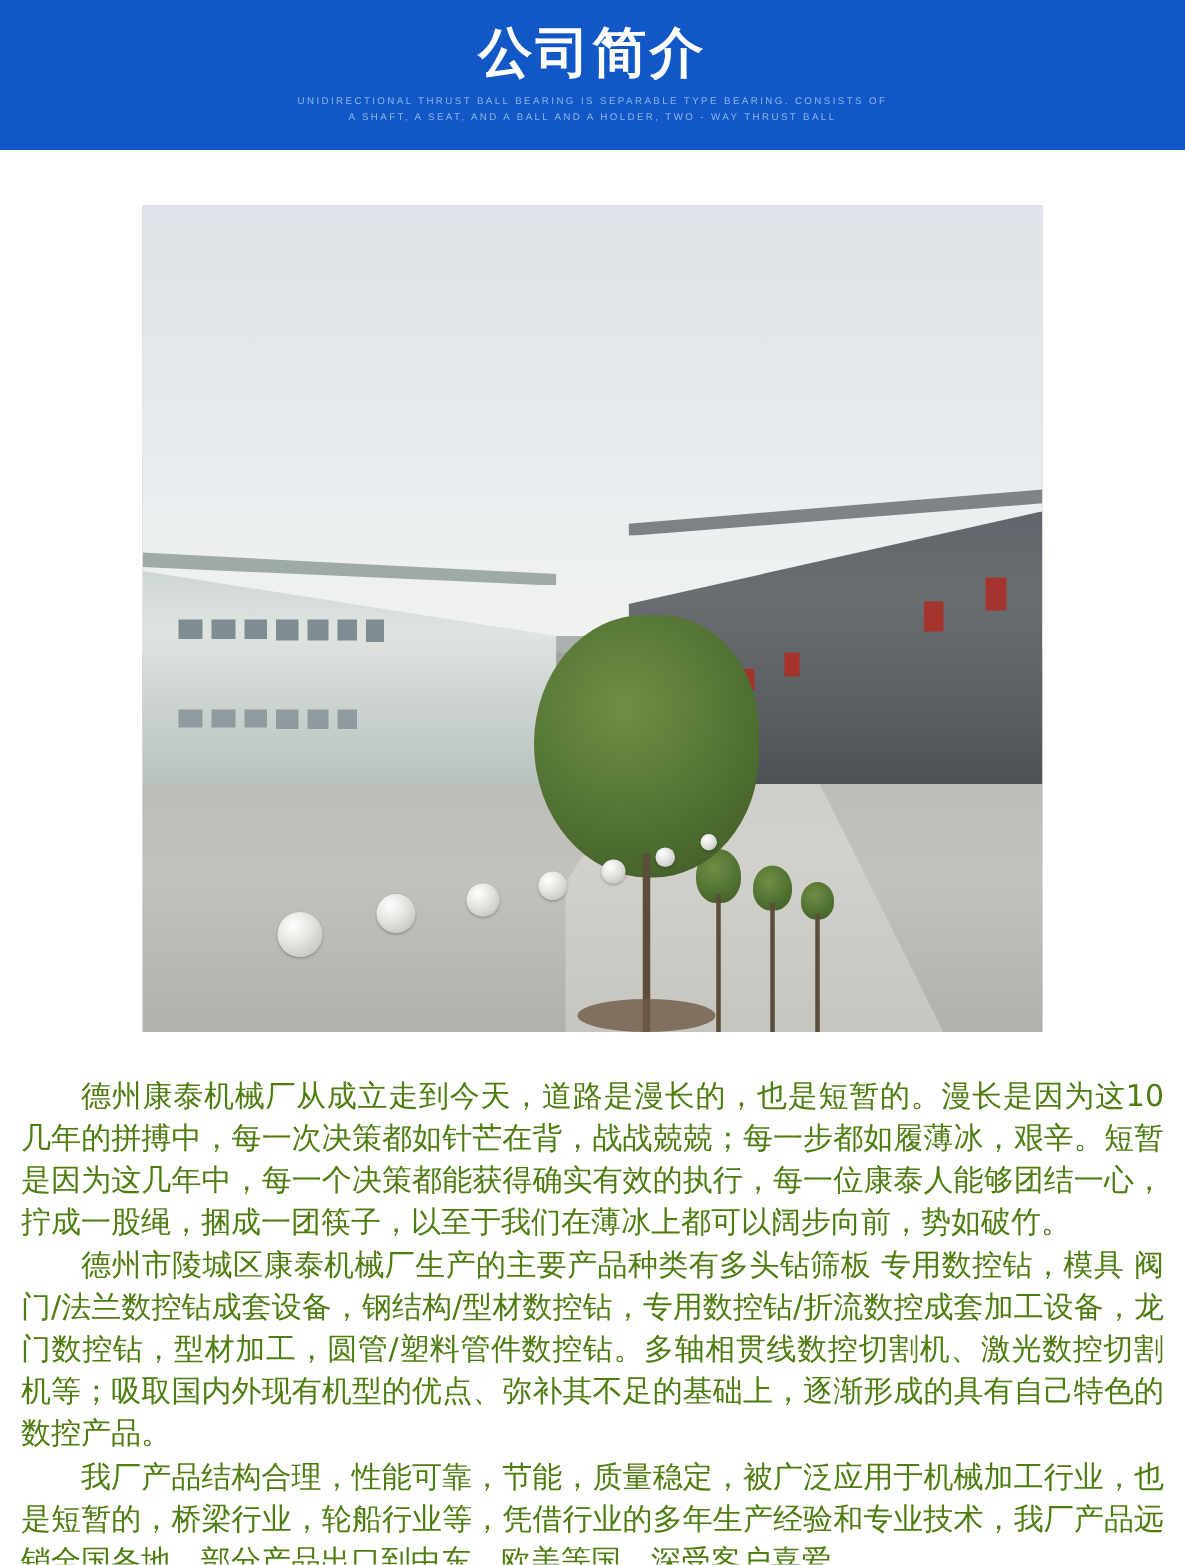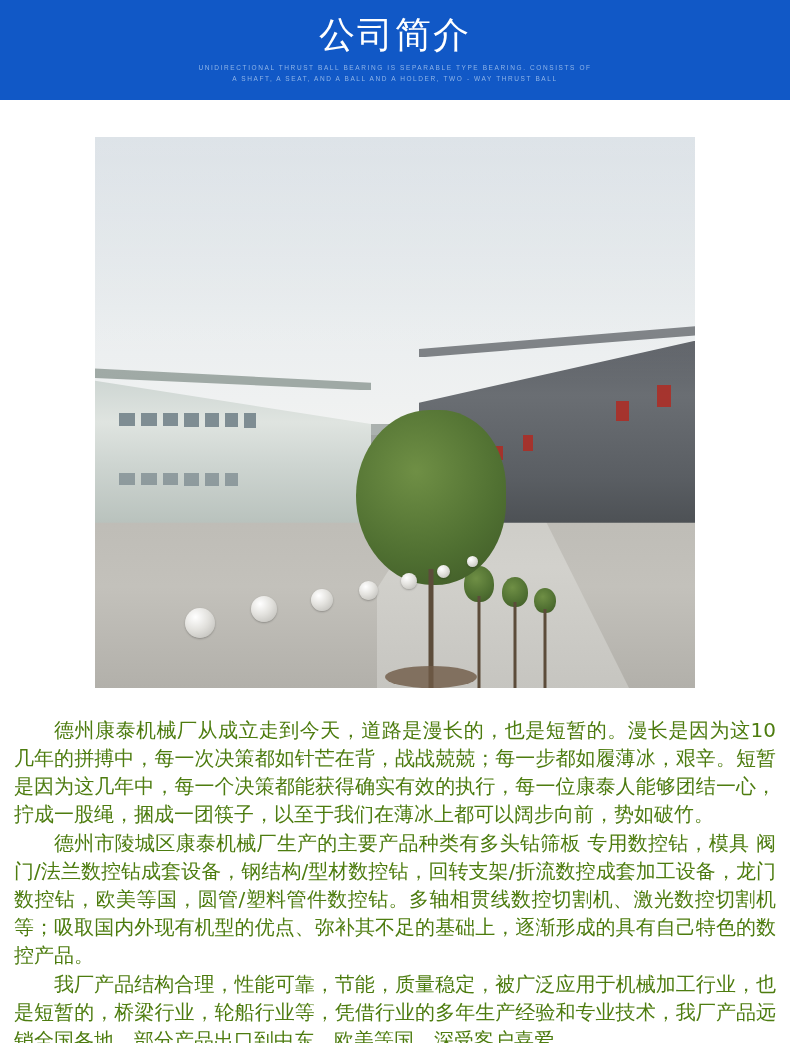--- a/index.html
+++ b/index.html
@@ -29,21 +29,21 @@
     display: flex;
     flex-direction: column;
     align-items: center;
     justify-content: flex-start;
     padding-top: 14px;
     box-sizing: border-box;
   }
   .banner-title {
     color: #ffffff;
     font-size: 36px;
-    font-weight: normal;
+    font-weight: bold;
     letter-spacing: 2px;
     line-height: 42px;
     text-align: center;
   }
   .banner-sub {
     margin-top: 6px;
     color: #8fb4e8;
     font-size: 6.5px;
     letter-spacing: 1.6px;
     line-height: 11px;
@@ -290,17 +290,17 @@
       <div class="ball" style="left:51%; bottom:18%; width:16px; height:16px;"></div>
       <div class="ball" style="left:57%; bottom:20%; width:13px; height:13px;"></div>
       <div class="ball" style="left:62%; bottom:22%; width:11px; height:11px;"></div>
 
       <div class="haze"></div>
     </div>
   </div>
 
   <div class="article">
     <p>德州康泰机械厂从成立走到今天，道路是漫长的，也是短暂的。漫长是因为这10几年的拼搏中，每一次决策都如针芒在背，战战兢兢；每一步都如履薄冰，艰辛。短暂是因为这几年中，每一个决策都能获得确实有效的执行，每一位康泰人能够团结一心，拧成一股绳，捆成一团筷子，以至于我们在薄冰上都可以阔步向前，势如破竹。</p>
-    <p>德州市陵城区康泰机械厂生产的主要产品种类有多头钻筛板 专用数控钻，模具 阀门/法兰数控钻成套设备，钢结构/型材数控钻，回转支架/折流数控成套加工设备，龙门数控钻，欧美等国，圆管/塑料管件数控钻。多轴相贯线数控切割机、激光数控切割机等；吸取国内外现有机型的优点、弥补其不足的基础上，逐渐形成的具有自己特色的数控产品。</p>
+    <p>德州市陵城区康泰机械厂生产的主要产品种类有多头钻筛板 专用数控钻，模具 阀门/法兰数控钻成套设备，钢结构/型材数控钻，专用数控钻/折流数控成套加工设备，龙门数控钻，型材加工，圆管/塑料管件数控钻。多轴相贯线数控切割机、激光数控切割机等；吸取国内外现有机型的优点、弥补其不足的基础上，逐渐形成的具有自己特色的数控产品。</p>
     <p>我厂产品结构合理，性能可靠，节能，质量稳定，被广泛应用于机械加工行业，也是短暂的，桥梁行业，轮船行业等，凭借行业的多年生产经验和专业技术，我厂产品远销全国各地，部分产品出口到中东、欧美等国，深受客户喜爱。</p>
   </div>
 
 </div>
 
 </body></html>

